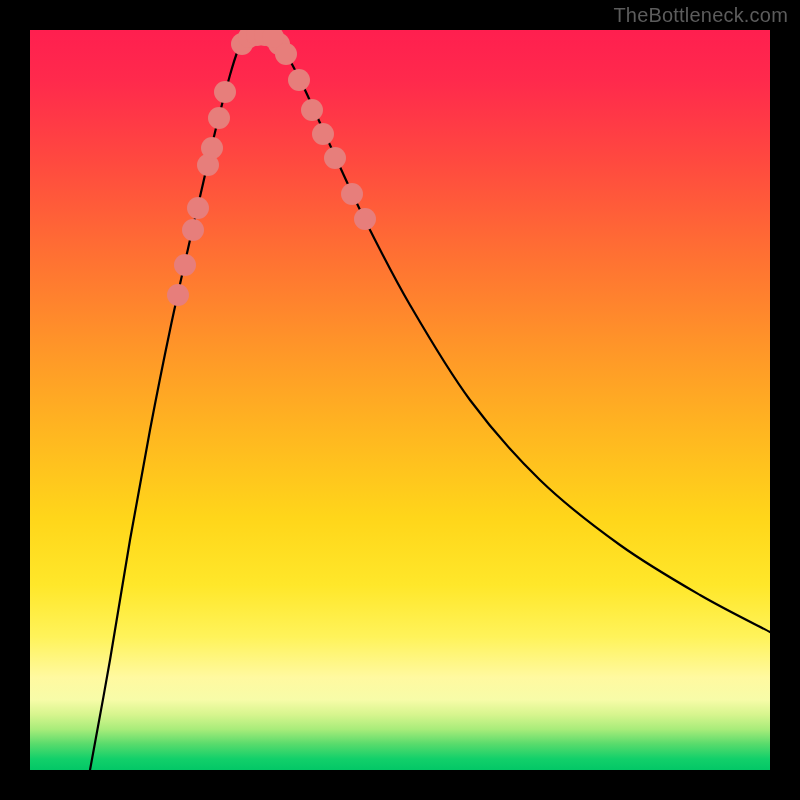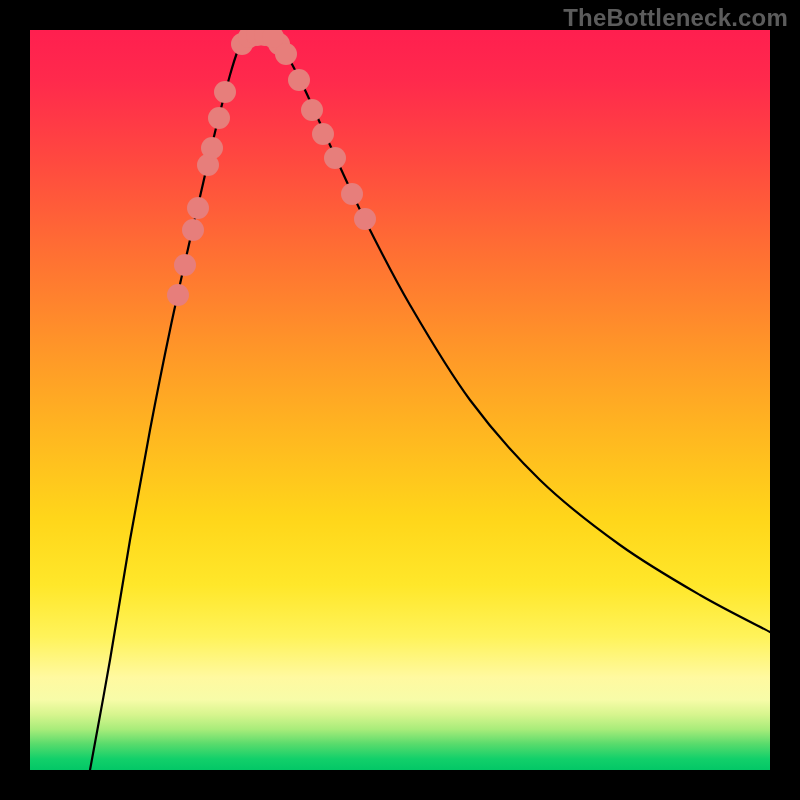--- a/index.html
+++ b/index.html
@@ -1,19 +1,19 @@
 <!DOCTYPE html>
 <html><head>
 <meta charset="utf-8">
 <style>
   html,body{margin:0;padding:0;width:800px;height:800px;background:#000;overflow:hidden;font-family:Arial,Helvetica,sans-serif}
   .frame{position:absolute;left:0;top:0;width:800px;height:800px;background:#000}
   .plot{position:absolute;left:30px;top:30px;width:740px;height:740px;overflow:hidden}
   .grad{position:absolute;left:0;top:0;width:740px;height:740px}
-  .watermark{position:absolute;top:4px;right:12px;color:#5c5c5c;font-size:24px;font-weight:700;letter-spacing:.2px}
+  .watermark{position:absolute;top:4px;right:12px;color:#5c5c5c;font-size:20px;font-weight:400;letter-spacing:.2px}
   svg{position:absolute;left:0;top:0}
 </style>
 </head>
 <body>
 
 <div class="frame">
   <div class="plot">
     <svg class="grad" width="740" height="740">
       <defs>
         <linearGradient id="bg" x1="0" y1="0" x2="0" y2="1">

